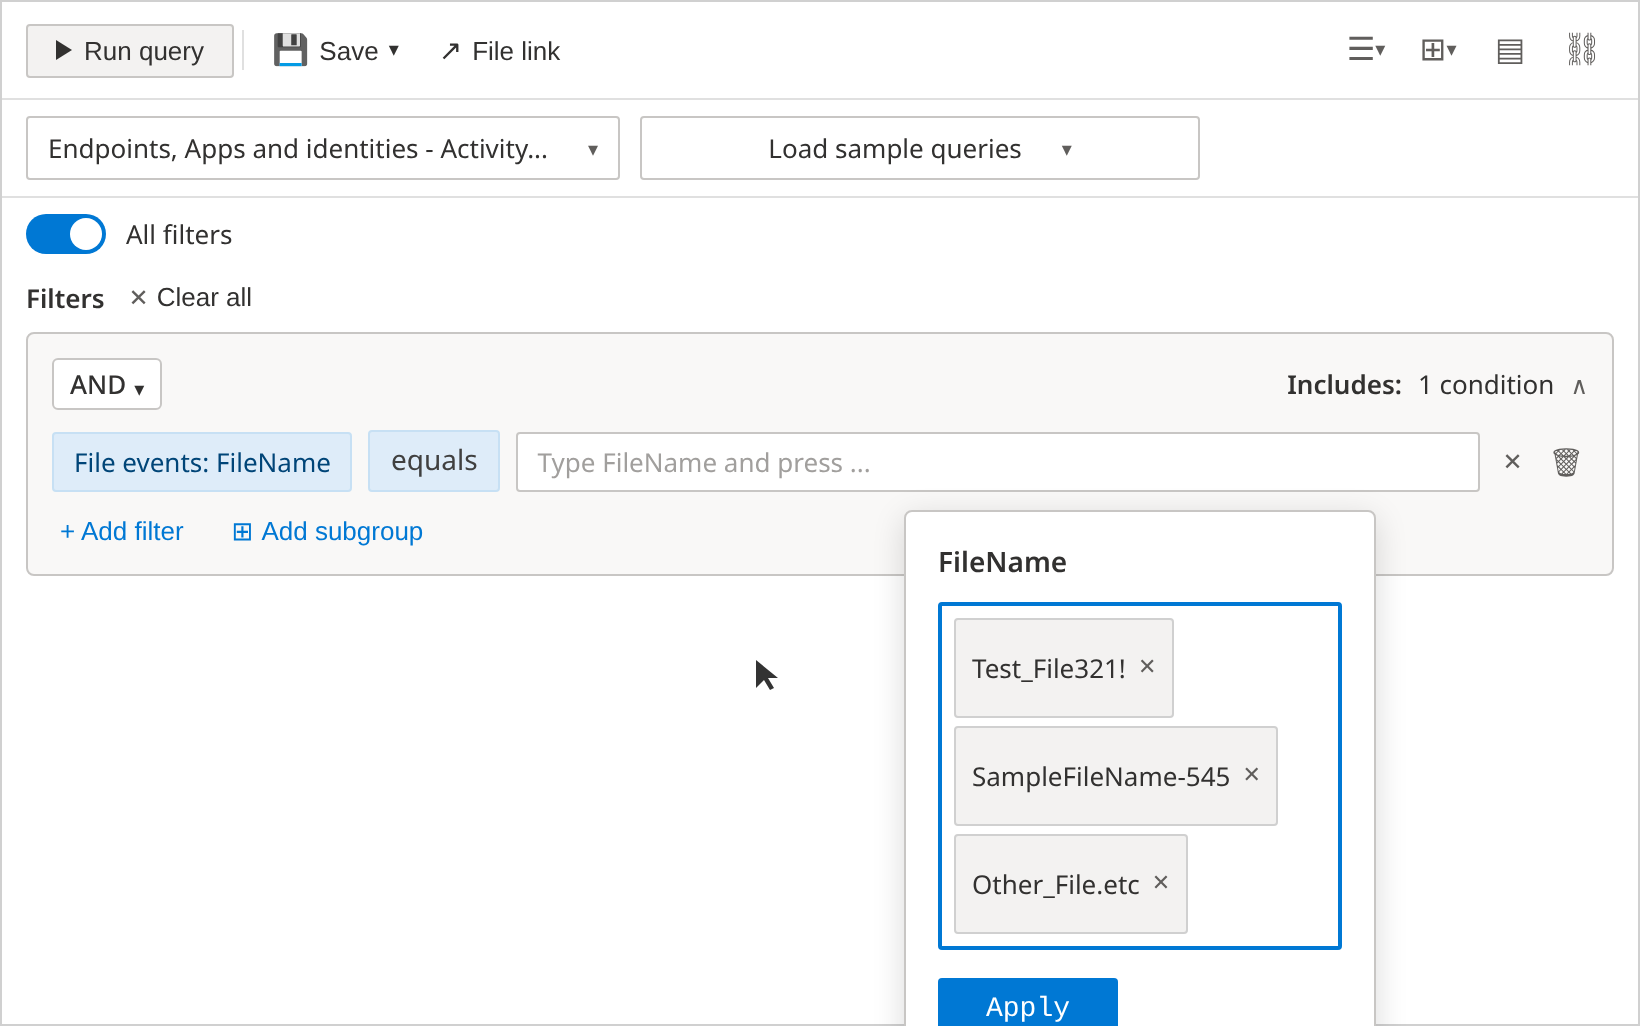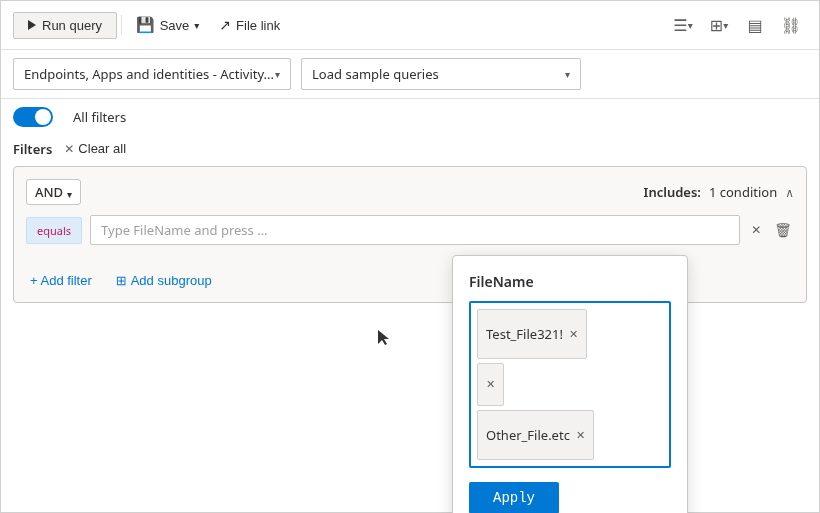--- a/index.html
+++ b/index.html
@@ -85,38 +85,38 @@
     .query-bar {
       display: flex;
       align-items: center;
       padding: 8px 12px;
       gap: 10px;
       border-bottom: 1px solid #e0e0e0;
     }
     .dropdown-select {
       display: flex;
       align-items: center;
-      justify-content: space-between;
+      justify-content: center;
       padding: 6px 10px;
       border: 1px solid #c8c6c4;
       border-radius: 2px;
       cursor: pointer;
       background: #fff;
-      gap: 1px;
+      gap: 20px;
       min-width: 270px;
       font-size: 13px;
     }
     .dropdown-chevron { color: #605e5c; font-size: 10px; }
 
     
     .filters-toggle-row {
       display: flex;
       align-items: center;
       padding: 8px 12px;
-      gap: 20px;
+      gap: 10px;
     }
     .toggle-switch {
       width: 40px;
       height: 20px;
       background: #0078d4;
       border-radius: 10px;
       position: relative;
       cursor: pointer;
     }
     .toggle-knob {
@@ -212,22 +212,22 @@
       padding: 5px 10px;
       font-size: 13px;
       color: #004578;
       white-space: nowrap;
     }
     .equals-chip {
       background: #deecf9;
       border: 1px solid #c7e0f4;
       border-radius: 2px;
       padding: 5px 10px;
-      font-size: 11px;
-      color: #be185d;
+      font-size: 14px;
+      color: #404040;
     }
     .value-input-chip {
       display: flex;
       align-items: center;
       gap: 6px;
       background: #fff;
       border: 1px solid #c8c6c4;
       border-radius: 2px;
       padding: 5px 10px;
       font-size: 13px;
@@ -254,21 +254,21 @@
       color: #605e5c;
       font-size: 14px;
       padding: 2px;
     }
 
     
     .add-filter-row {
       display: flex;
       align-items: center;
       gap: 16px;
-      margin-top: 26px;
+      margin-top: 10px;
     }
     .add-filter-btn {
       display: flex;
       align-items: center;
       gap: 4px;
       background: none;
       border: none;
       cursor: pointer;
       color: #0078d4;
       font-size: 13px;
@@ -427,20 +427,23 @@
       <span>AND</span>
       <span style="font-size:10px;">▾</span>
     </div>
     <div class="includes-text">
       <span class="includes-label">Includes:</span>
       <span>1 condition</span>
       <span class="chevron-up">∧</span>
     </div>
   </div>
   <div class="filter-row">
+    <div class="filter-chip">
+      <span>File events: FileName</span>
+    </div>
     <div class="equals-chip">
       <span>equals</span>
     </div>
     <div class="value-input-chip">
       <span>Type FileName and press ...</span>
     </div>
     <button class="chip-close">✕</button>
     <button class="delete-btn">
       <span>🗑</span>
     </button>
@@ -457,20 +460,21 @@
 </div>
 
 <div class="popup-panel">
   <div class="popup-title">FileName</div>
   <div class="tags-input-area">
     <div class="tag-item">
       <span>Test_File321!</span>
       <button class="tag-close">✕</button>
     </div>
     <div class="tag-item">
+      <span>SampleFileName-545</span>
       <button class="tag-close">✕</button>
     </div>
     <div class="tag-item">
       <span>Other_File.etc</span>
       <button class="tag-close">✕</button>
     </div>
   </div>
   <button class="apply-btn">
     <span>Apply</span>
   </button>

